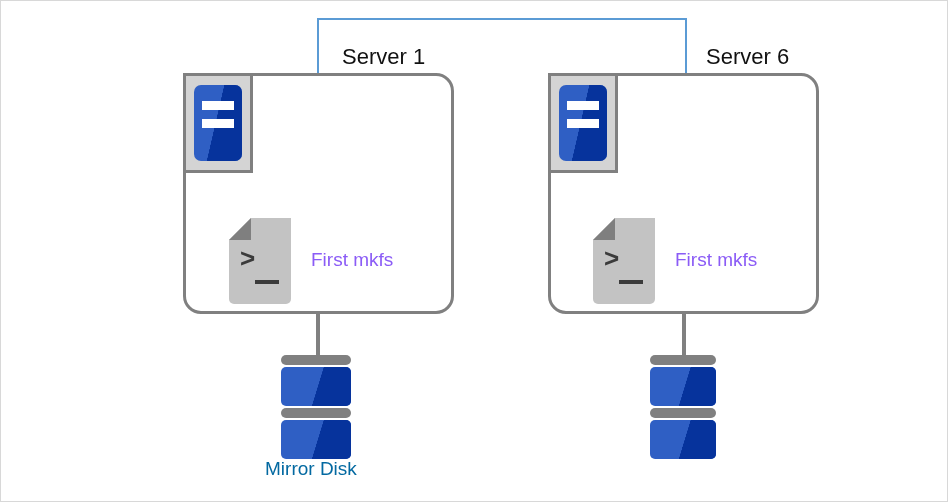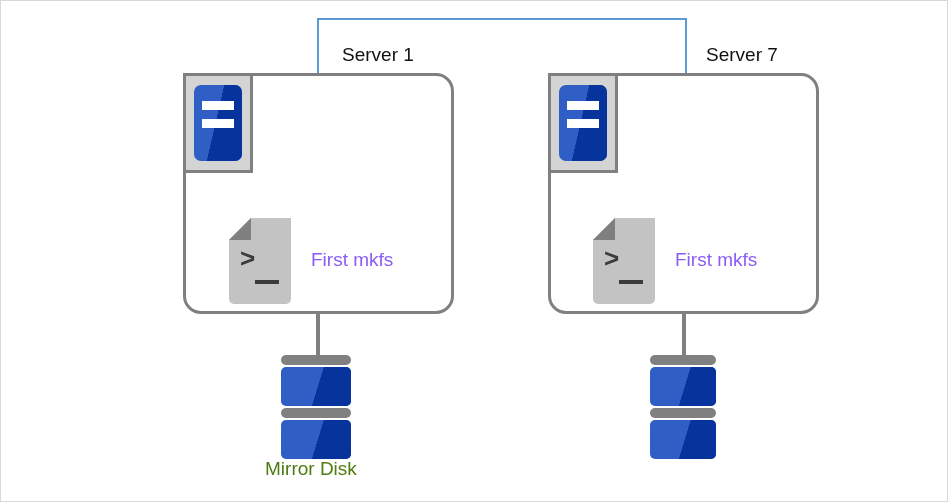--- a/index.html
+++ b/index.html
@@ -29,21 +29,21 @@
     height: 56px;
     border: 2px solid #5b9bd5;
     border-bottom: none;
     box-sizing: border-box;
     background: transparent;
   }
 
   
   .server-title {
     position: absolute;
-    font-size: 19px;
+    font-size: 22px;
     color: #111111;
     white-space: nowrap;
     letter-spacing: 0px;
   }
   #server1-title { left: 341px; top: 43px; }
   #server2-title { left: 705px; top: 43px; }
 
   
   .server-box {
     position: absolute;
@@ -182,21 +182,21 @@
   }
   .disk-block .shade {
     position: absolute;
     inset: 0;
     background: linear-gradient(107deg, rgba(0,0,0,0) 0%, rgba(0,0,0,0) 52%, #06339c 52.5%, #06339c 100%);
   }
 
   .disk-label {
     position: absolute;
     font-size: 19px;
-    color: #4d7c0f;
+    color: #0369a1;
     white-space: nowrap;
   }
   #mirror-disk-label { left: 264px; top: 457px; }
 </style>
 </head>
 <body>
 
 <div id="canvas">
 
   <div class="link-bracket"></div>
@@ -231,21 +231,21 @@
       <div class="shade"></div>
     </div>
     <div class="disk-plate"></div>
     <div class="disk-block">
       <div class="shade"></div>
     </div>
   </div>
 
   <div class="disk-label" id="mirror-disk-label">Mirror Disk</div>
 
-  <div class="server-title" id="server2-title">Server 7</div>
+  <div class="server-title" id="server2-title">Server 6</div>
 
   <div class="server-box" id="server2-box"></div>
 
   <div class="server-icon-frame" id="server2-icon-frame">
     <div class="server-icon-body">
       <div class="shade"></div>
       <div class="bar b1"></div>
       <div class="bar b2"></div>
     </div>
   </div>

